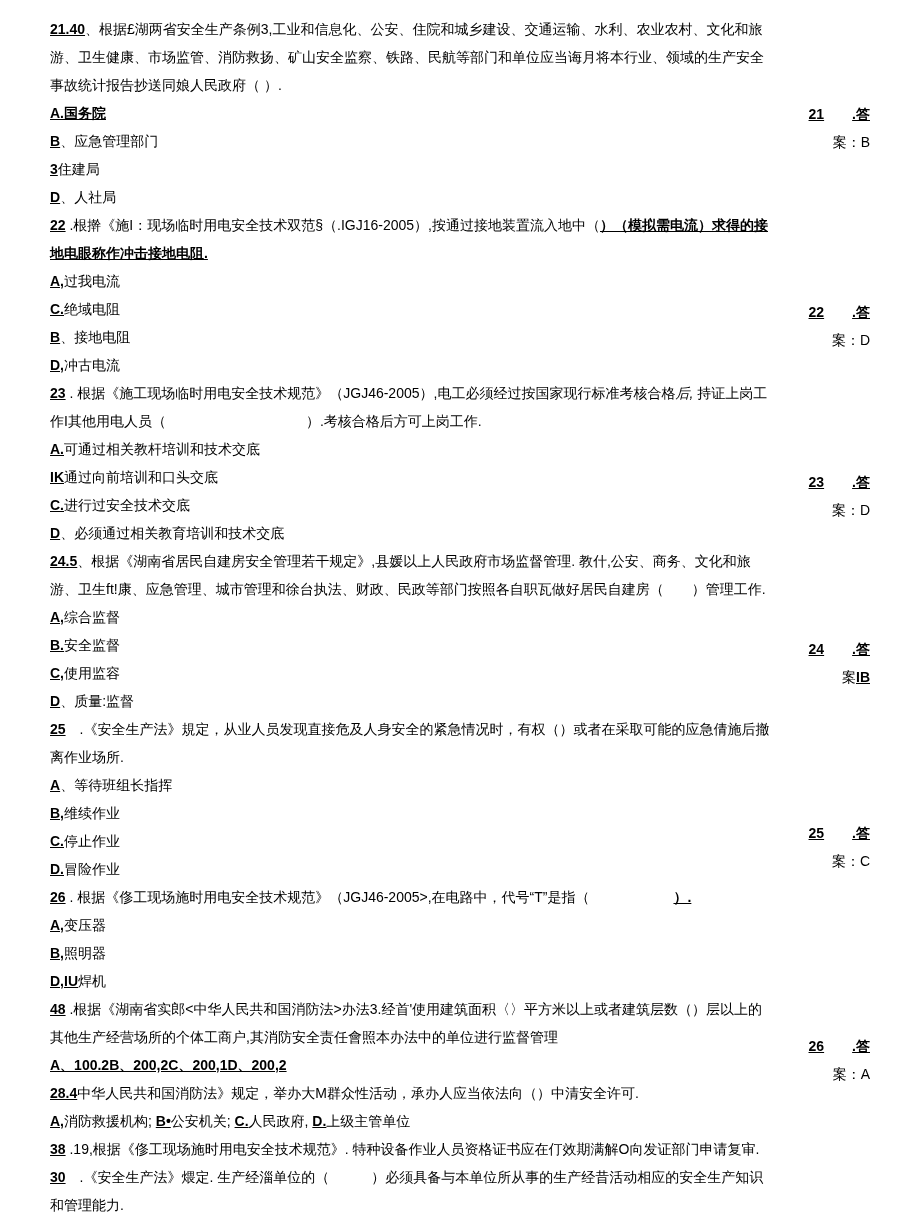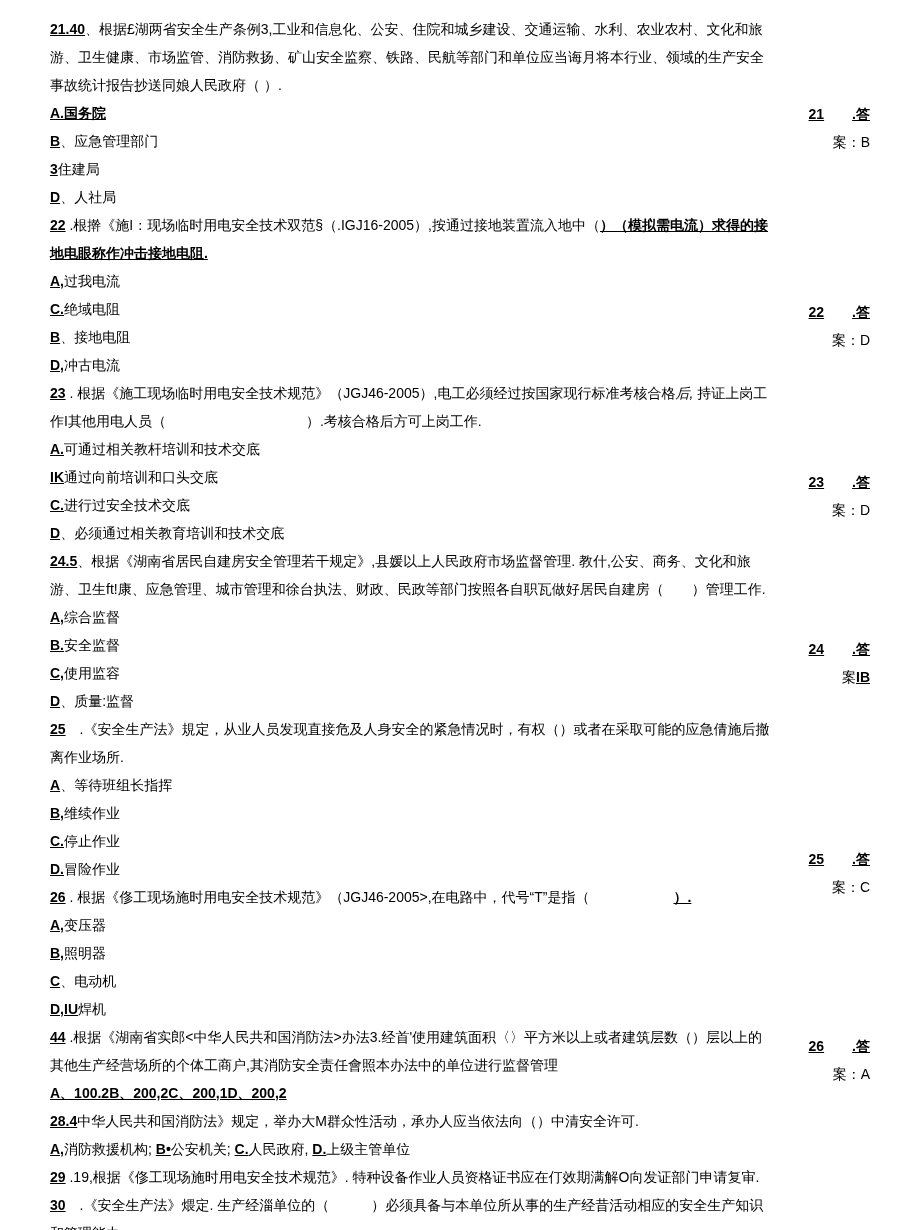--- a/index.html
+++ b/index.html
@@ -57,30 +57,29 @@
 
 <p><b>25</b><span>　.《安全生产法》規定，从业人员发现直接危及人身安全的紧急情况时，有权（）或者在采取可能的应急倩施后撤离作业场所.</span></p>
 <p><b>A</b>、等待班组长指挥</p>
 <p><b>B,</b>维续作业</p>
 <p><b>C.</b>停止作业</p>
 <p><b>D.</b>冒险作业</p>
 
 <p><b>26</b><span> . 根据《俢工现场施时用电安全技术规范》（JGJ46-2005&gt;,在电路中，代号“T”是指（</span>　　　　　　<b>）.</b></p>
 <p><b>A,</b>变压器</p>
 <p><b>B,</b>照明器</p>
-<p><b>C</b>、电动机</p>
 <p><b>D,IU</b>焊机</p>
 
-<p><b>44</b><span> .根据《湖南省实郎&lt;中华人民共和国消防法&gt;办法3.经首'使用建筑面积〈〉平方米以上或者建筑层数（）层以上的其他生产经营场所的个体工商户,其消防安全责任會照本办法中的单位进行监督管理</span></p>
+<p><b>48</b><span> .根据《湖南省实郎&lt;中华人民共和国消防法&gt;办法3.经首'使用建筑面积〈〉平方米以上或者建筑层数（）层以上的其他生产经营场所的个体工商户,其消防安全责任會照本办法中的单位进行监督管理</span></p>
 <p><b>A、100.2B、200,2C、200,1D、200,2</b></p>
 
 <p><b>28.4</b><span>中华人民共和国消防法》规定，举办大M群众性活动，承办人应当依法向（）中清安全许可.</span></p>
 <p><b>A,</b>消防救援机构; <b>B•</b>公安机关; <b>C.</b>人民政府, <b>D.</b>上级主管单位</p>
 
-<p><b>29</b><span> .19,根据《俢工现场施时用电安全技术规范》. 特种设备作业人员资格证书应在仃效期满解O向发证部门申请复审.</span></p>
+<p><b>38</b><span> .19,根据《俢工现场施时用电安全技术规范》. 特种设备作业人员资格证书应在仃效期满解O向发证部门申请复审.</span></p>
 
 <p><b>30</b><span>　.《安全生产法》煨定. 生产经淄单位的（　　　）必须具备与本单位所从事的生产经昔活动相应的安全生产知识和管理能力.</span></p>
 
 </div>
 
 <div class="ans-block" style="top:100px;">
 <b>21</b>　　<b>.答</b><br><span>案：B</span>
 </div>
 
 <div class="ans-block" style="top:298px;">
@@ -88,21 +87,21 @@
 </div>
 
 <div class="ans-block" style="top:468px;">
 <b>23</b>　　<b>.答</b><br><span>案：D</span>
 </div>
 
 <div class="ans-block" style="top:635px;">
 <b>24</b>　　<b>.答</b><br>案<b>IB</b>
 </div>
 
-<div class="ans-block" style="top:845px;">
+<div class="ans-block" style="top:819px;">
 <b>25</b>　　<b>.答</b><br><span>案：C</span>
 </div>
 
 <div class="ans-block" style="top:1032px;">
 <b>26</b>　　<b>.答</b><br><span>案：A</span>
 </div>
 
 <div class="clear"></div>
 
 </body></html>

